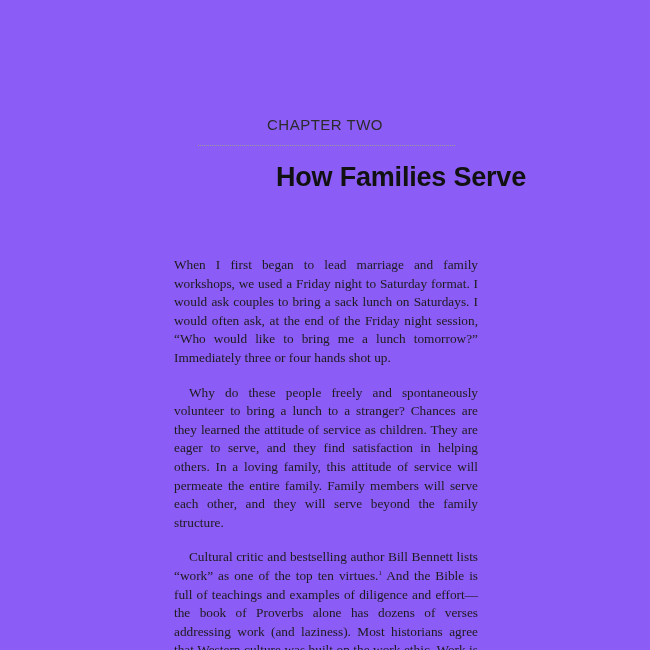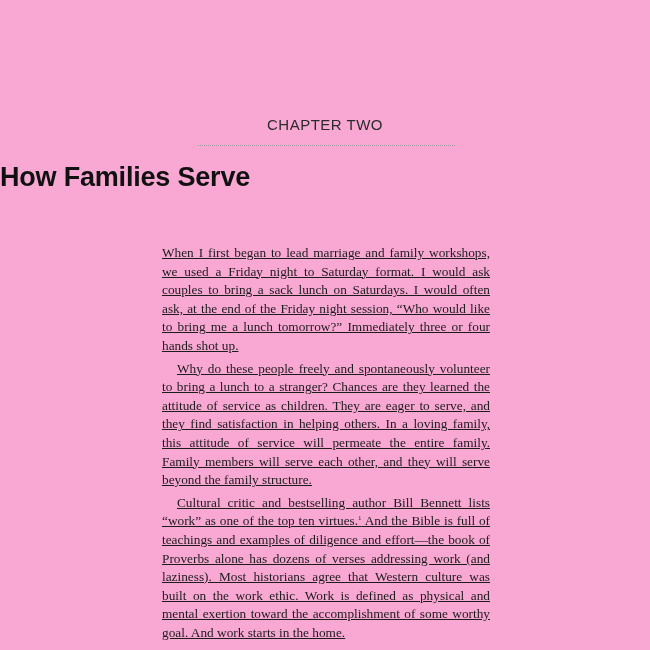--- a/index.html
+++ b/index.html
@@ -11,21 +11,21 @@
       width: 650px;
       height: 650px;
       position: relative;
       overflow: hidden;
     }
     .page {
       position: absolute;
       left: 0; top: 0;
       width: 650px;
       height: 650px;
-      background: #f9a8d4;
+      background: #8b5cf6;
     }
     .chapter-label {
       position: absolute;
       top: 116px;
       left: 0;
       width: 650px;
       text-align: center;
       font-family: "Liberation Sans", "DejaVu Sans", sans-serif;
       font-size: 15px;
       letter-spacing: 0.5px;
@@ -38,45 +38,44 @@
       left: 198px;
       width: 257px;
       height: 0;
       border-top: 1px dotted #9a9a9a;
     }
     .chapter-title {
       position: absolute;
       top: 162px;
       left: 0;
       width: 526px;
-      text-align: left;
+      text-align: right;
       font-family: "Liberation Sans", "DejaVu Sans", sans-serif;
       font-size: 27px;
       font-weight: bold;
       color: #111111;
       letter-spacing: -0.2px;
       margin: 0;
     }
     .body-text {
       position: absolute;
       top: 240px;
       left: 158px;
       width: 336px;
       font-family: "Liberation Serif", "DejaVu Serif", serif;
       font-size: 13.3px;
       line-height: 18.6px;
       color: #1c1c1c;
       text-align: justify;
       text-align-last: left;
     }
     .body-text p {
-      margin: 4px;
+      margin: 16px;
       text-align: justify;
       hyphens: none;
-      text-decoration: underline;
     }
     .body-text p.indent {
       text-indent: 15px;
     }
     .body-text sup {
       font-size: 7px;
       line-height: 0;
       vertical-align: 5px;
     }
     .page-number {

